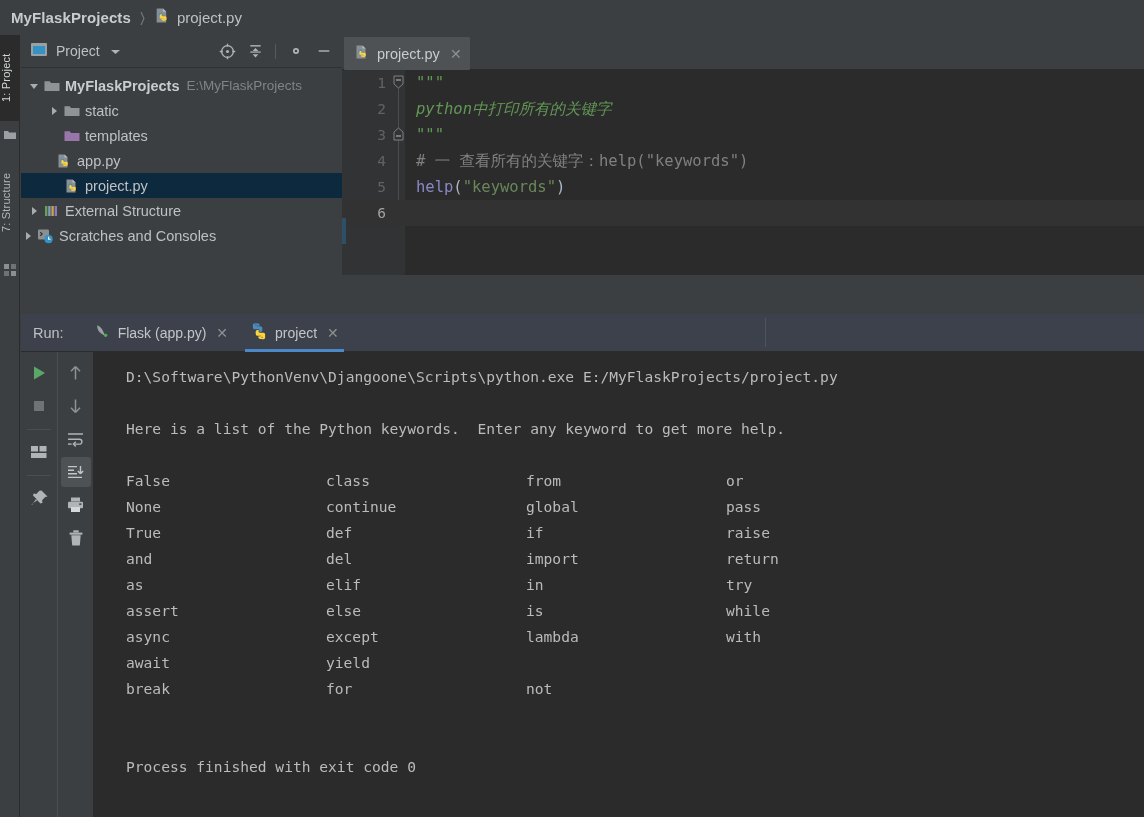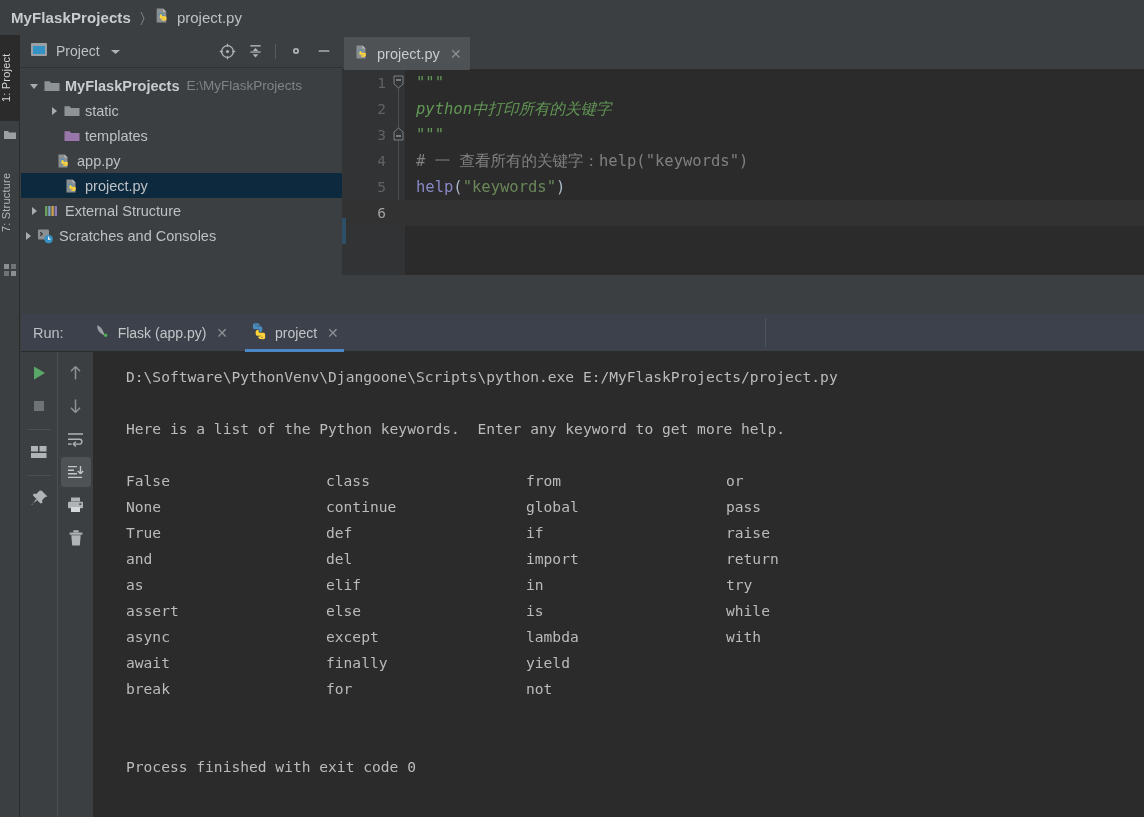--- a/index.html
+++ b/index.html
@@ -537,21 +537,20 @@
             <span class="kwcol">while</span>
           </div>
           <div class="kwrow">
             <span class="kwcol">async</span>
             <span class="kwcol">except</span>
             <span class="kwcol">lambda</span>
             <span class="kwcol">with</span>
           </div>
           <div class="kwrow">
             <span class="kwcol">await</span>
-            <span class="kwcol">finally</span>
             <span class="kwcol">yield</span>
           </div>
           <div class="kwrow">
             <span class="kwcol">break</span>
             <span class="kwcol">for</span>
             <span class="kwcol">not</span>
             <span class="kwcol"></span>
           </div>
         </div>
 

